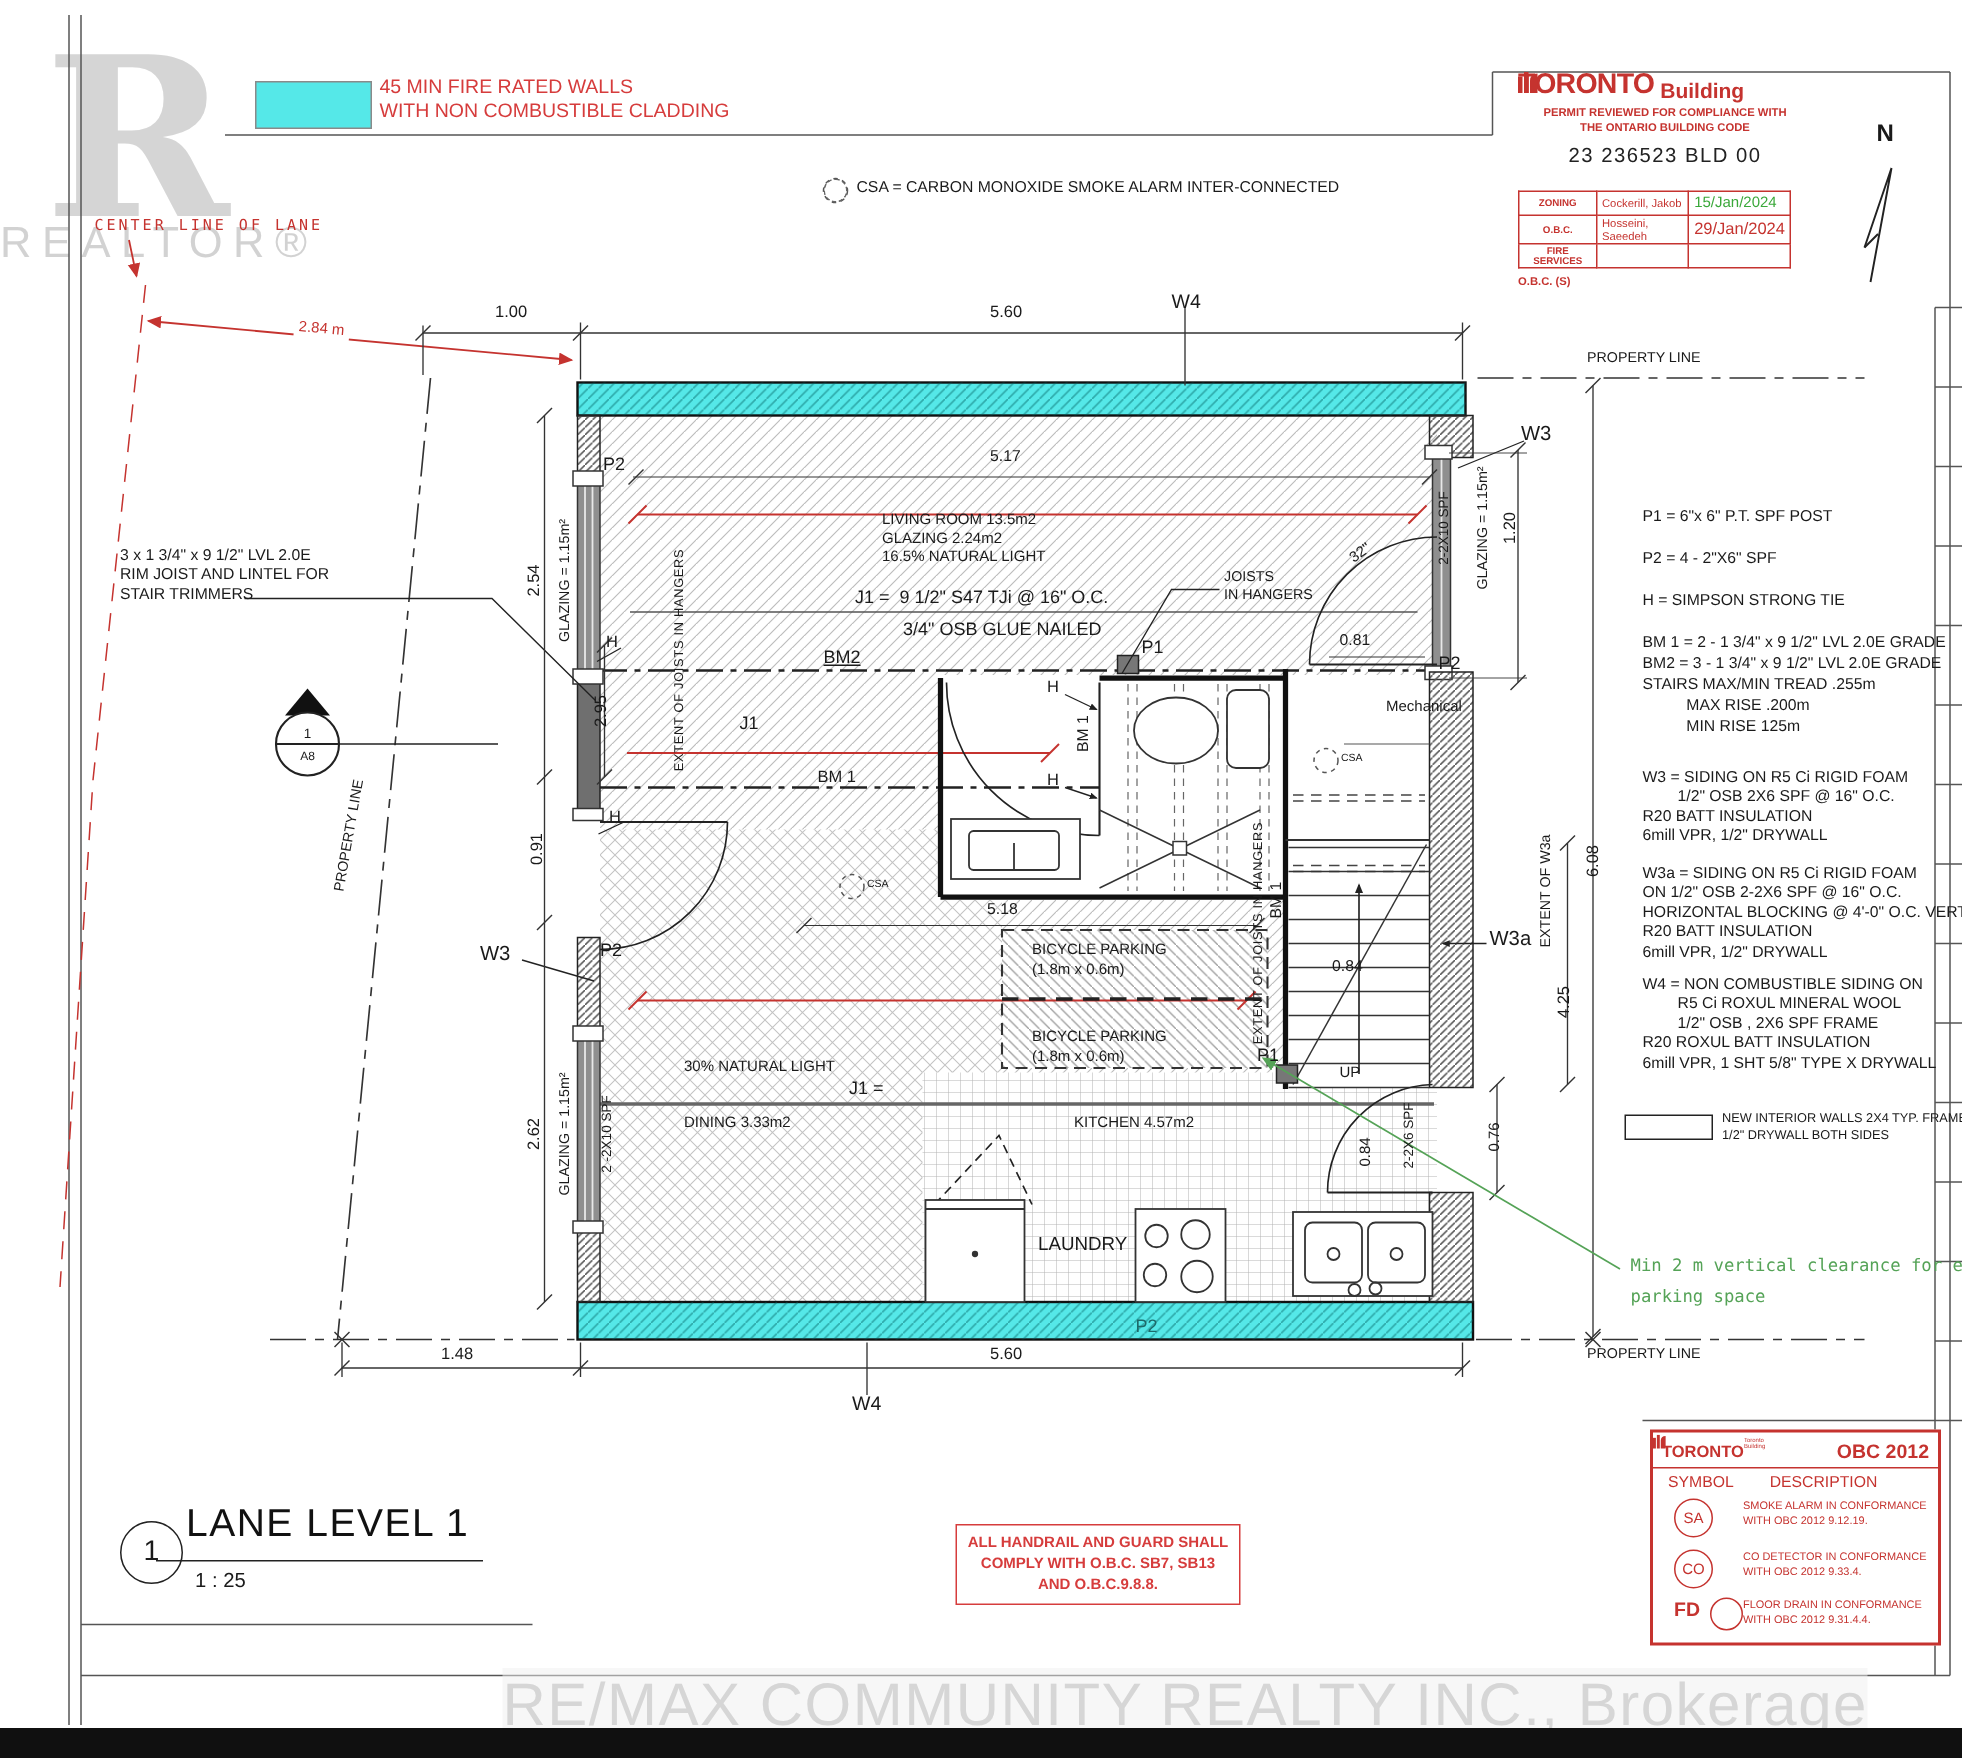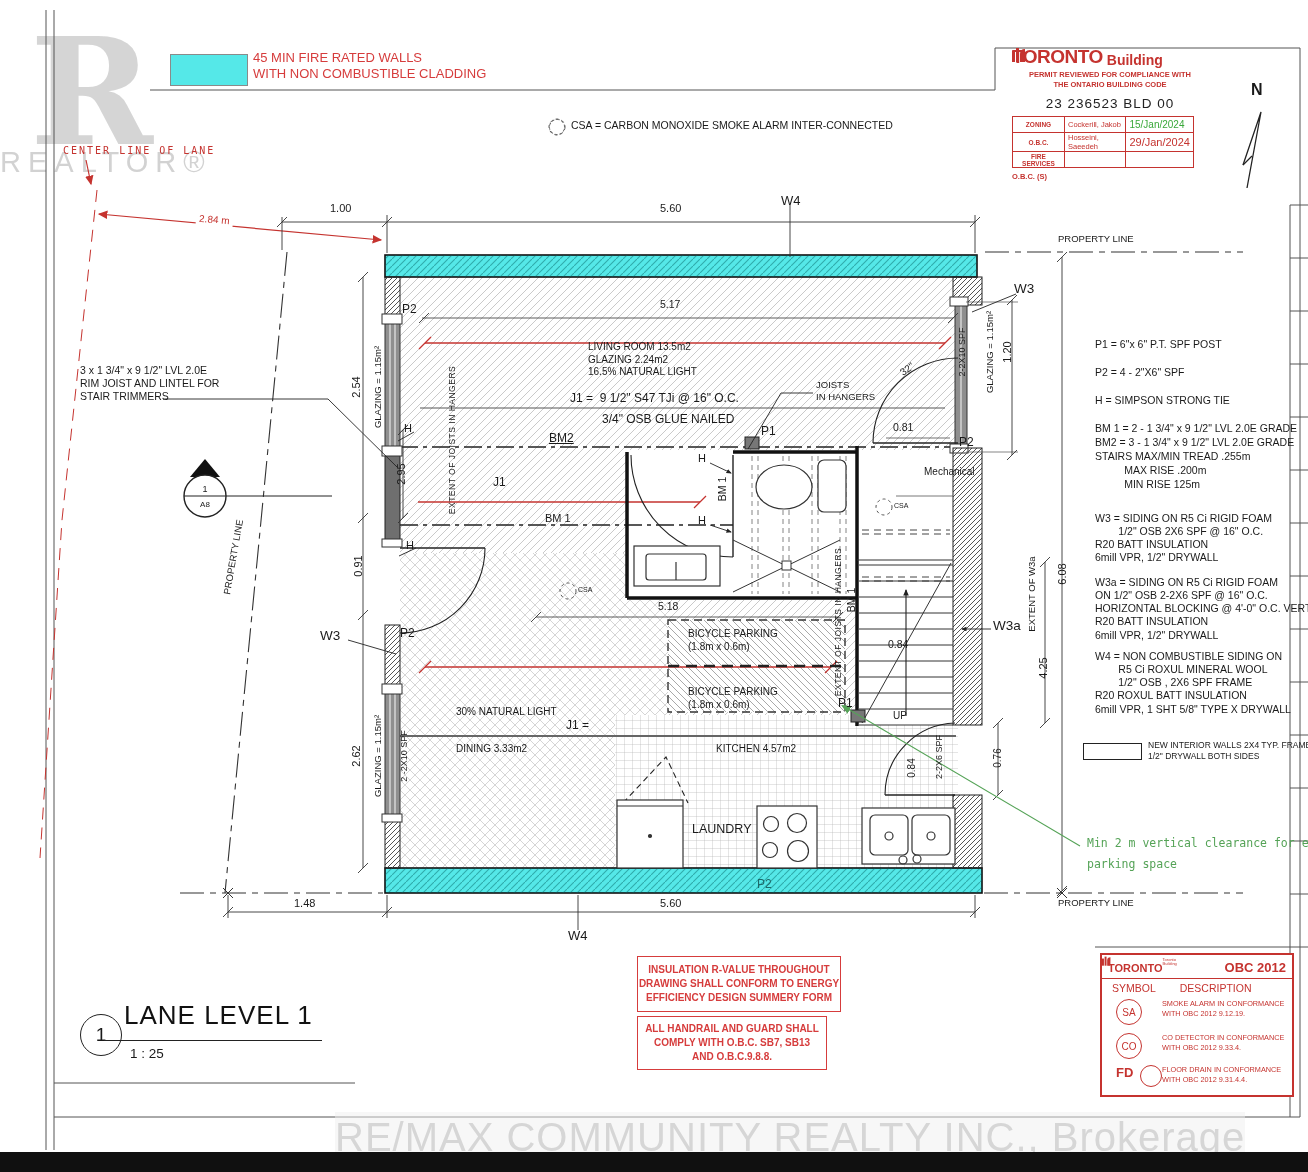--- a/index.html
+++ b/index.html
@@ -13,21 +13,21 @@
   .noterd{color:var(--note-red,#d63c3c);}
   .mono{font-family:"DejaVu Sans Mono",monospace;}
   .wm{color:#c8c8c8;}
   
   .stamp{position:absolute;left:1012px;top:46px;width:196px;}
   .stamp-brand{display:flex;align-items:flex-end;gap:4px;}
   .stamp-brand .t1{font-size:19px;font-weight:bold;color:var(--permit-red,#c5332f);letter-spacing:-.5px;}
   .stamp-brand .t2{font-size:14px;font-weight:bold;color:var(--permit-red,#c5332f);}
   .stamp-sub{font-size:7.5px;font-weight:bold;color:var(--permit-red,#c5332f);text-align:center;white-space:pre;line-height:1.35;margin-top:2px;}
   .stamp-permit{font-size:13.5px;color:#222;text-align:center;margin-top:6px;letter-spacing:1px;}
-  .stamp-table{border-collapse:collapse;margin-top:5px;width:182px;}
+  .stamp-table{border-collapse:collapse;margin-top:16px;width:182px;}
   .stamp-table td{border:1px solid var(--permit-red,#c5332f);height:15px;padding:0 3px;vertical-align:middle;}
   .stamp-table .lbl{font-size:6.5px;font-weight:bold;color:var(--permit-red,#c5332f);text-align:center;width:50px;}
   .stamp-table .nm{font-size:7.5px;color:var(--permit-red,#c5332f);width:64px;}
   .stamp-table .dt0{font-size:10px;color:var(--date-green,#3aa83a);width:60px;}
   .stamp-table .dt1{font-size:11px;color:var(--permit-red,#c5332f);width:60px;text-align:center;}
   .stamp-foot{font-size:7.5px;font-weight:bold;color:var(--permit-red,#c5332f);margin-top:4px;}
   
   .obc{position:absolute;left:1100px;top:953px;width:190px;height:140px;border:2px solid var(--permit-red,#c5332f);background:#fff;}
   .obc-head{display:flex;justify-content:space-between;align-items:center;padding:3px 6px 2px 6px;border-bottom:1.5px solid var(--permit-red,#c5332f);}
   .obc-brand{font-size:11px;font-weight:bold;color:var(--permit-red,#c5332f);}
@@ -534,23 +534,20 @@
   <div class="vl" style="left:233px;top:557px;font-size:9.5px;transform:translate(-50%,-50%) rotate(-80deg);">PROPERTY LINE</div>
 
   <div class="ctr" style="left:205px;top:489px;font-size:9px;">1</div>
   <div class="ctr" style="left:205px;top:504px;font-size:8px;">A8</div>
 
   <div class="lab mono" style="left:1087px;top:833px;font-size:11.5px;line-height:21px;color:var(--annot-green,#55a357);">Min 2 m vertical clearance for each
 parking space</div>
 
   <div class="lab" style="left:335px;top:1072px;font-size:40px;color:#d6d6d6;letter-spacing:1px;background:rgba(240,240,240,.5);margin-top:40px;">RE/MAX COMMUNITY REALTY INC., Brokerage</div>
 
-  <div class="rbox" style="left:637px;top:956px;width:202px;height:54px;font-size:10px;">INSULATION R-VALUE THROUGHOUT
-DRAWING SHALL CONFORM TO ENERGY
-EFFICIENCY DESIGN SUMMERY FORM</div>
   <div class="rbox" style="left:637px;top:1016px;width:188px;height:52px;font-size:10px;">ALL HANDRAIL AND GUARD SHALL
 COMPLY WITH O.B.C. SB7, SB13
 AND O.B.C.9.8.8.</div>
 
   <div class="obc">
     <div class="obc-head">
       <span>
         <svg width="11" height="11" viewBox="0 0 17 16" style="vertical-align:middle">
           <rect x="0" y="5" width="3" height="11" fill="#c5332f"></rect>
             <rect x="4" y="2" width="3" height="14" fill="#c5332f"></rect>

